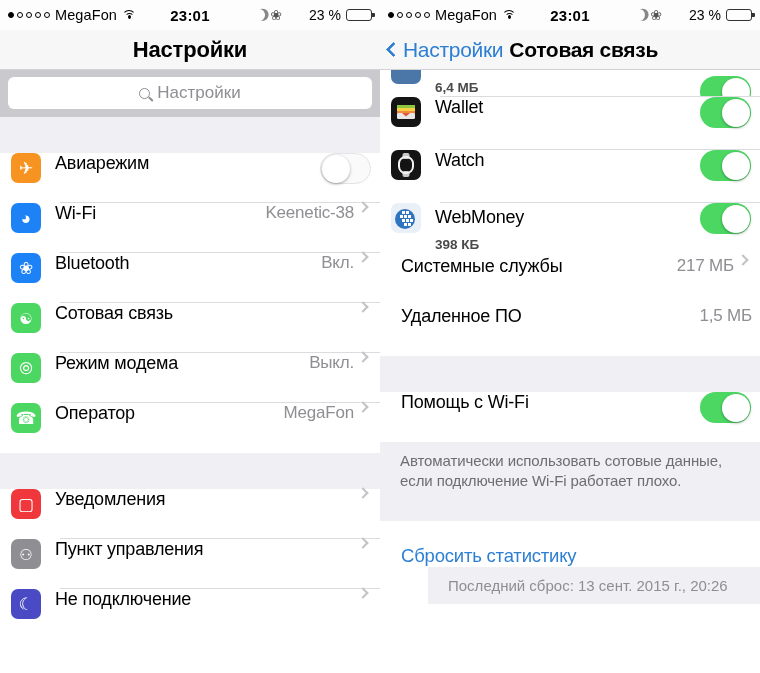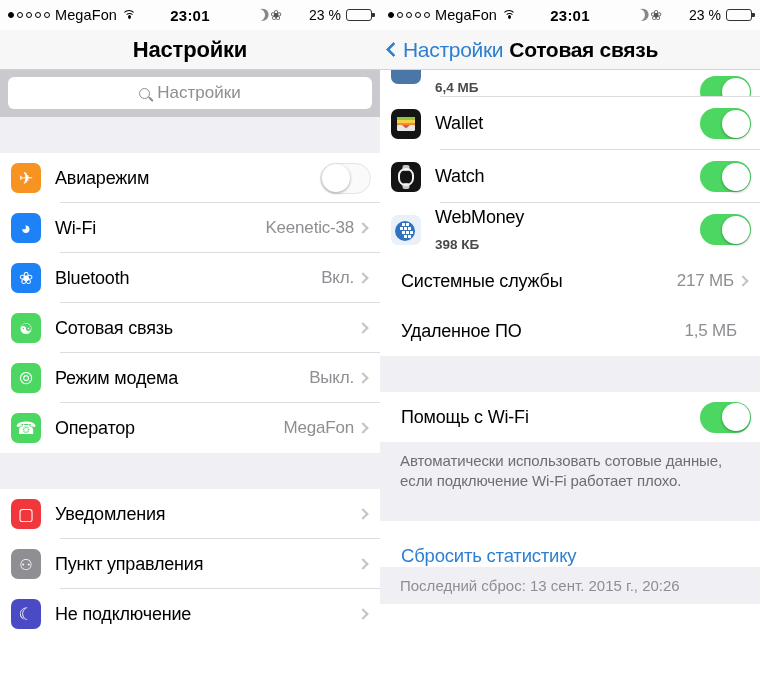--- a/index.html
+++ b/index.html
@@ -79,36 +79,36 @@
   .mag:after {
     content:""; position:absolute; right:-4px; bottom:-2.5px;
     width:5.5px; height:1.7px; background:#8e8e93; transform:rotate(45deg); border-radius:1px;
   }
   .search-ph { font-size:17px; color:#8e8e93; }
 
   
   .gap { background:#efeff4; }
   .group { background:#fff; }
   .row {
-    height:50px; display:flex; align-items:center; padding-left:11px;
+    height:50px; display:flex; padding-left:11px;
     background:#fff; position:relative;
   }
   .row.sep:after {
     content:""; position:absolute; left:60px; right:0; bottom:0;
     height:1px; background:#dcdce0;
   }
   .row.sep-full:after { left:15px; }
   .icon {
     width:30px; height:30px; border-radius:7px; flex:none;
     display:flex; align-items:center; justify-content:center;
     margin-right:14px; position:relative; overflow:hidden;
   }
   .row .label { font-size:18px; color:#000; letter-spacing:-.2px; }
   .row .value { margin-left:auto; font-size:17px; color:#8e8e93; padding-right:5px; letter-spacing:-.2px; }
-  .row .value.nochev { padding-right:23px; }
+  .row .value.nochev { padding-right:8px; }
   .chev {
     width:8px; height:8px; border-right:2.2px solid #c4c4c6; border-top:2.2px solid #c4c4c6;
     transform:rotate(45deg); margin-right:13px; flex:none;
   }
   .row .spacer { margin-left:auto; }
 
   
   .toggle {
     width:51px; height:31px; border-radius:16px; position:relative; flex:none;
     margin-left:auto; margin-right:9px;
@@ -126,21 +126,21 @@
   .row.app { height:53px; }
   .row.app .stack { display:flex; flex-direction:column; justify-content:center; }
   .row.app .sub { font-size:13.5px; color:#4a4a4a; margin-top:9px; font-weight:bold; }
   .row.noicon { padding-left:21px; }
   .footer-text {
     background:#efeff4; padding:9px 20px 14px;
     font-size:15px; color:#6d6d72; line-height:1.32; letter-spacing:-.1px;
   }
   .blue-row { height:46px; display:flex; align-items:flex-end; padding-left:21px; background:#fff; }
   .blue-row .label { font-size:18.5px; color:#2d7fd3; letter-spacing:-.2px; }
-  .reset-note { background:#efeff4; padding:10px 20px; font-size:15px; color:#8e8e93; }
+  .reset-note { background:#efeff4; padding:10px 20px; font-size:15px; color:#8e8e93;margin-left:48px; }
 
   
   .ic-plane { background:#f79421; }
   .ic-wifi  { background:#1d82f5; }
   .ic-bt    { background:#1d82f5; }
   .ic-cell  { background:#4cd763; }
   .ic-modem { background:#4cd763; }
   .ic-phone { background:#4cd763; }
   .ic-notif { background:#f0383c; }
   .ic-cc    { background:#8e8e93; }

